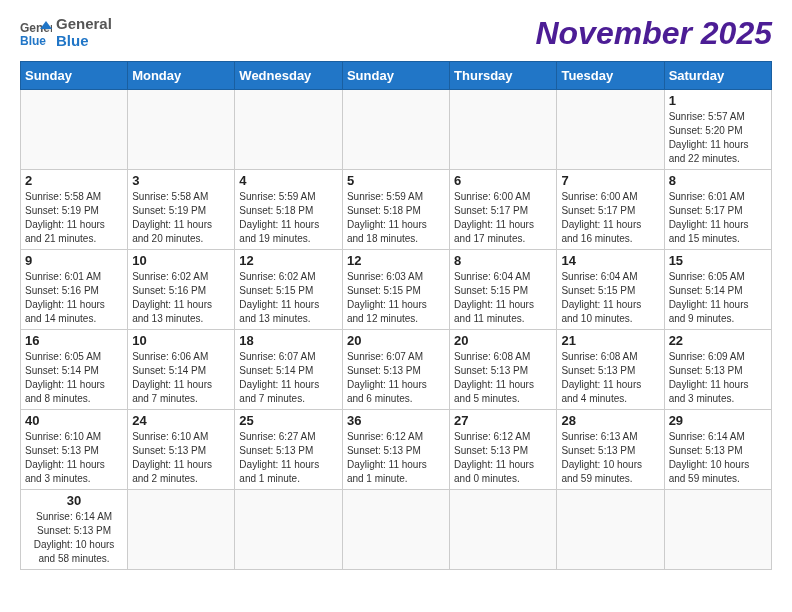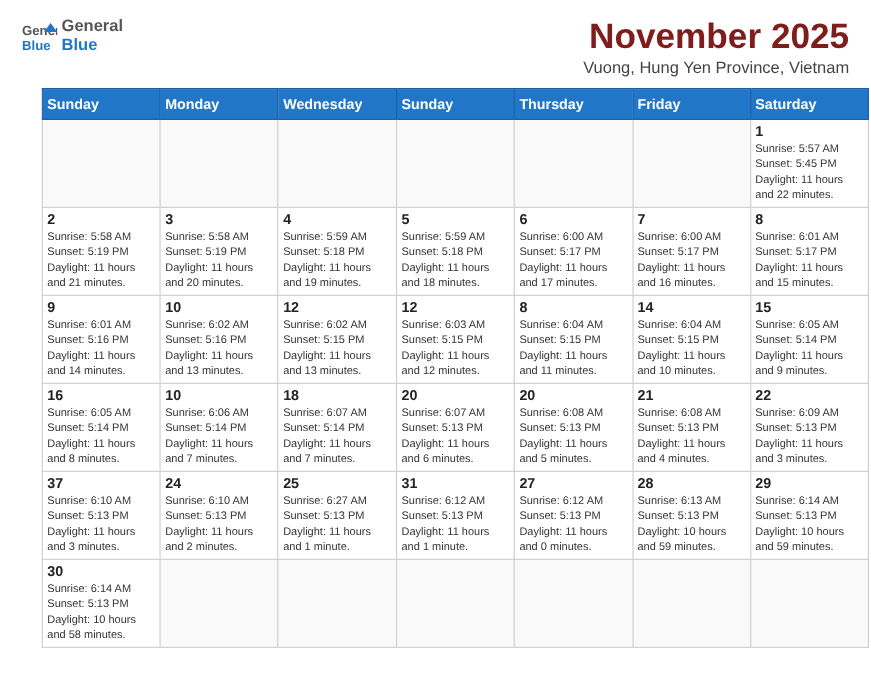--- a/index.html
+++ b/index.html
@@ -29,34 +29,34 @@
     }
     .logo-text span { color: #2176c7; }
     .logo-icon {
       width: 32px;
       height: 28px;
     }
     .title-area { text-align: right; }
     .month-title {
       font-size: 32px;
       font-weight: bold;
-      color: #7f1d1d;
+      color: #4c1d95;
       line-height: 1.1;
+      font-style: italic;
     }
     .subtitle {
       font-size: 15px;
       color: #444;
       margin-top: 2px;
     }
     .calendar {
       width: 100%;
       border-collapse: collapse;
       border: 1px solid #ccc;
       font-size: 10.5px;
-      margin-left: 18px;
     }
     .calendar thead tr th {
       background: #2176c7;
       color: #fff;
       font-weight: bold;
       font-size: 13px;
       padding: 6px 4px;
       text-align: left;
       border: 1px solid #1a5fa0;
     }
@@ -74,69 +74,68 @@
       display: block;
       margin-bottom: 2px;
     }
     .day-info {
       font-size: 10px;
       color: #333;
       line-height: 1.4;
     }
     .empty { background: #f9f9f9; }
     td { height: 70px; }
-    .last-row td { height: 78px; }
+    .last-row td { height: 78px; text-align: center; }
   </style>
 </head>
 <body>
 
 <div class="header-area">
   <div class="logo">
     <svg class="logo-icon" viewBox="0 0 32 28">
       <text x="0" y="13" font-size="12" font-weight="bold" fill="#555">General</text>
       <text x="0" y="26" font-size="12" font-weight="bold" fill="#2176c7">Blue</text>
       <polygon points="26,2 32,10 20,10" fill="#2176c7"></polygon>
     </svg>
     <div>
       <div class="logo-text">
         <div>General</div>
         <div><span>Blue</span></div>
       </div>
     </div>
   </div>
   <div class="title-area">
     <div class="month-title">November 2025</div>
-    <div class="subtitle">Vuong, Hung Yen Province, Vietnam</div>
   </div>
 </div>
 
 <table class="calendar">
   <thead>
     <tr>
     <th>Sunday</th>
         <th>Monday</th>
         <th>Wednesday</th>
         <th>Sunday</th>
         <th>Thursday</th>
-        <th>Friday</th>
+        <th>Tuesday</th>
         <th>Saturday</th>
       </tr>
   </thead>
   <tbody id="calendar-body">
   <tr>
         <td class="empty"></td>
         <td class="empty"></td>
         <td class="empty"></td>
         <td class="empty"></td>
         <td class="empty"></td>
         <td class="empty"></td>
         <td>
           <span class="day-number">1</span>
           <div class="day-info">Sunrise: 5:57 AM
-Sunset: 5:45 PM
+Sunset: 5:20 PM
 Daylight: 11 hours and 22 minutes.</div>
         </td>
       </tr>
       <tr>
         <td>
           <span class="day-number">2</span>
           <div class="day-info">Sunrise: 5:58 AM
 Sunset: 5:19 PM
 Daylight: 11 hours and 21 minutes.</div>
         </td>
@@ -260,39 +259,39 @@
         </td>
         <td>
           <span class="day-number">22</span>
           <div class="day-info">Sunrise: 6:09 AM
 Sunset: 5:13 PM
 Daylight: 11 hours and 3 minutes.</div>
         </td>
       </tr>
       <tr>
         <td>
-          <span class="day-number">37</span>
+          <span class="day-number">40</span>
           <div class="day-info">Sunrise: 6:10 AM
 Sunset: 5:13 PM
 Daylight: 11 hours and 3 minutes.</div>
         </td>
         <td>
           <span class="day-number">24</span>
           <div class="day-info">Sunrise: 6:10 AM
 Sunset: 5:13 PM
 Daylight: 11 hours and 2 minutes.</div>
         </td>
         <td>
           <span class="day-number">25</span>
           <div class="day-info">Sunrise: 6:27 AM
 Sunset: 5:13 PM
 Daylight: 11 hours and 1 minute.</div>
         </td>
         <td>
-          <span class="day-number">31</span>
+          <span class="day-number">36</span>
           <div class="day-info">Sunrise: 6:12 AM
 Sunset: 5:13 PM
 Daylight: 11 hours and 1 minute.</div>
         </td>
         <td>
           <span class="day-number">27</span>
           <div class="day-info">Sunrise: 6:12 AM
 Sunset: 5:13 PM
 Daylight: 11 hours and 0 minutes.</div>
         </td>

